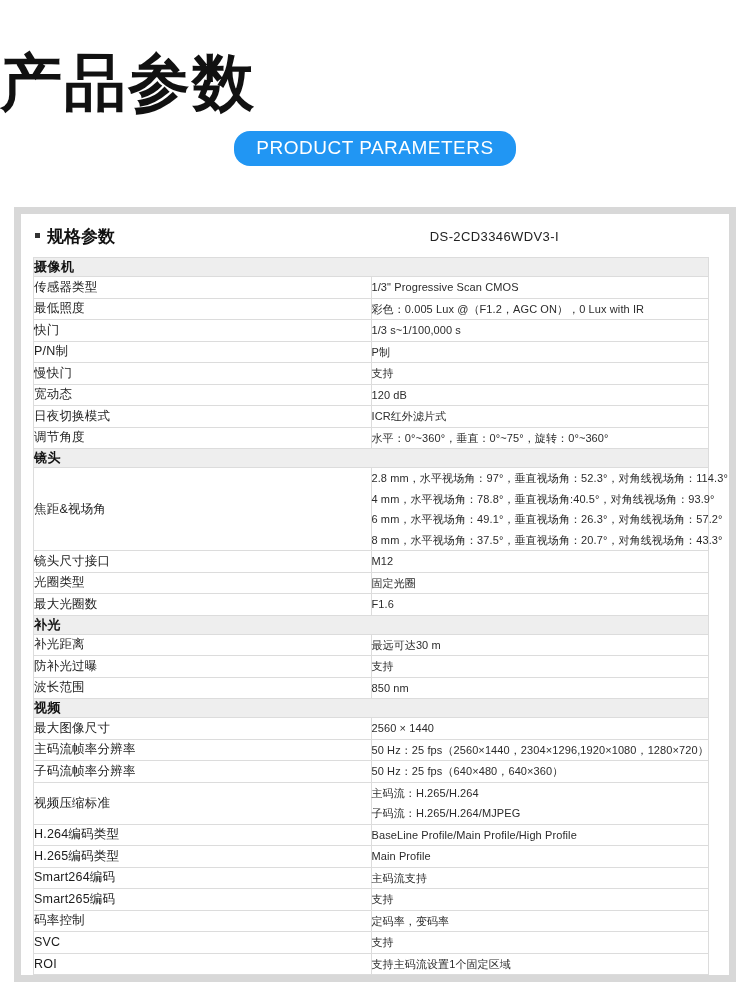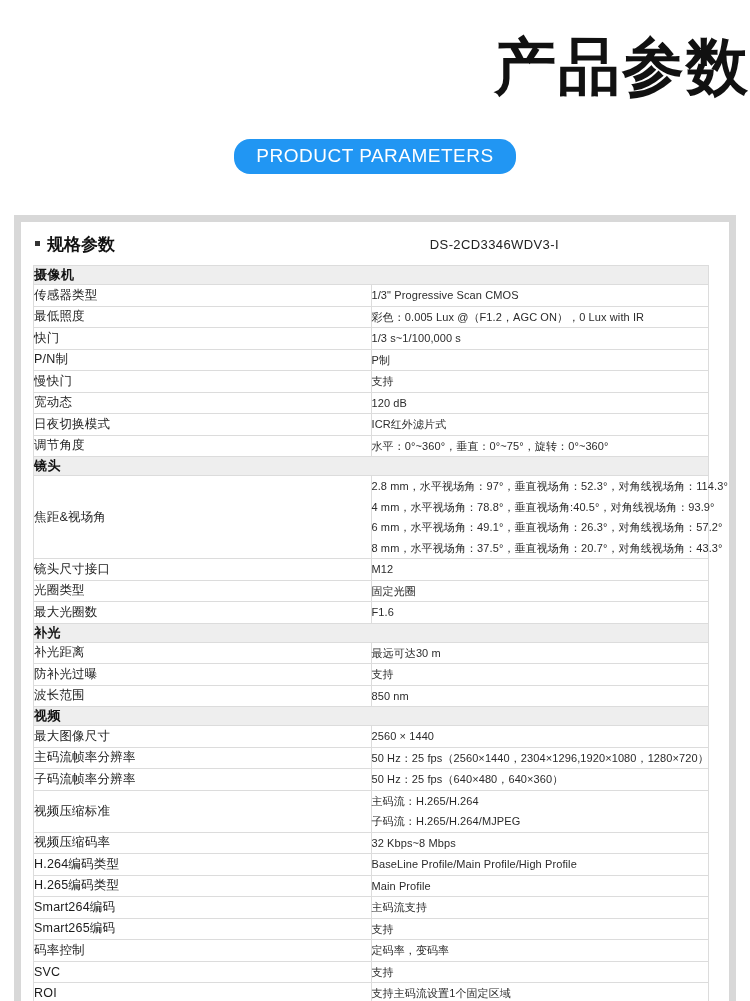--- a/index.html
+++ b/index.html
@@ -15,22 +15,22 @@
   .page {
     position: relative;
     width: 750px;
     min-height: 1001px;
     background: #fff;
     overflow: hidden;
   }
 
   
   .header {
-    padding-top: 34px;
-    text-align: right;
+    padding-top: 50px;
+    text-align: left;
   }
   .header-title {
     font-family: "DejaVu Sans", sans-serif;
     font-weight: bold;
     font-size: 62px;
     letter-spacing: 2px;
     color: #111;
     line-height: 1.05;
     margin: 0;
   }
@@ -41,21 +41,20 @@
   }
   .header-sub {
     background: #2196f3;
     color: #fff;
     font-size: 19px;
     letter-spacing: 0.5px;
     padding: 6px 22px 7px 22px;
     border-radius: 16px;
     display: inline-block;
     white-space: nowrap;
-    margin-top: 24px;
   }
 
   
   .spec-frame {
     margin: 41px 14px 0 14px;
     border: 7px solid #d8d8d8;
     background: #fff;
     box-sizing: border-box;
   }
   .spec-inner {
@@ -285,26 +284,20 @@
               </td>
             </tr>
             <tr>
               <td class="key">视频压缩标准</td>
               <td class="val">
                 <span class="line">主码流：H.265/H.264</span>
                 <span class="line">子码流：H.265/H.264/MJPEG</span>
               </td>
             </tr>
             <tr>
-              <td class="key">视频压缩码率</td>
-              <td class="val">
-                <span class="line">32 Kbps~8 Mbps</span>
-              </td>
-            </tr>
-            <tr>
               <td class="key">H.264编码类型</td>
               <td class="val">
                 <span class="line">BaseLine Profile/Main Profile/High Profile</span>
               </td>
             </tr>
             <tr>
               <td class="key">H.265编码类型</td>
               <td class="val">
                 <span class="line">Main Profile</span>
               </td>

